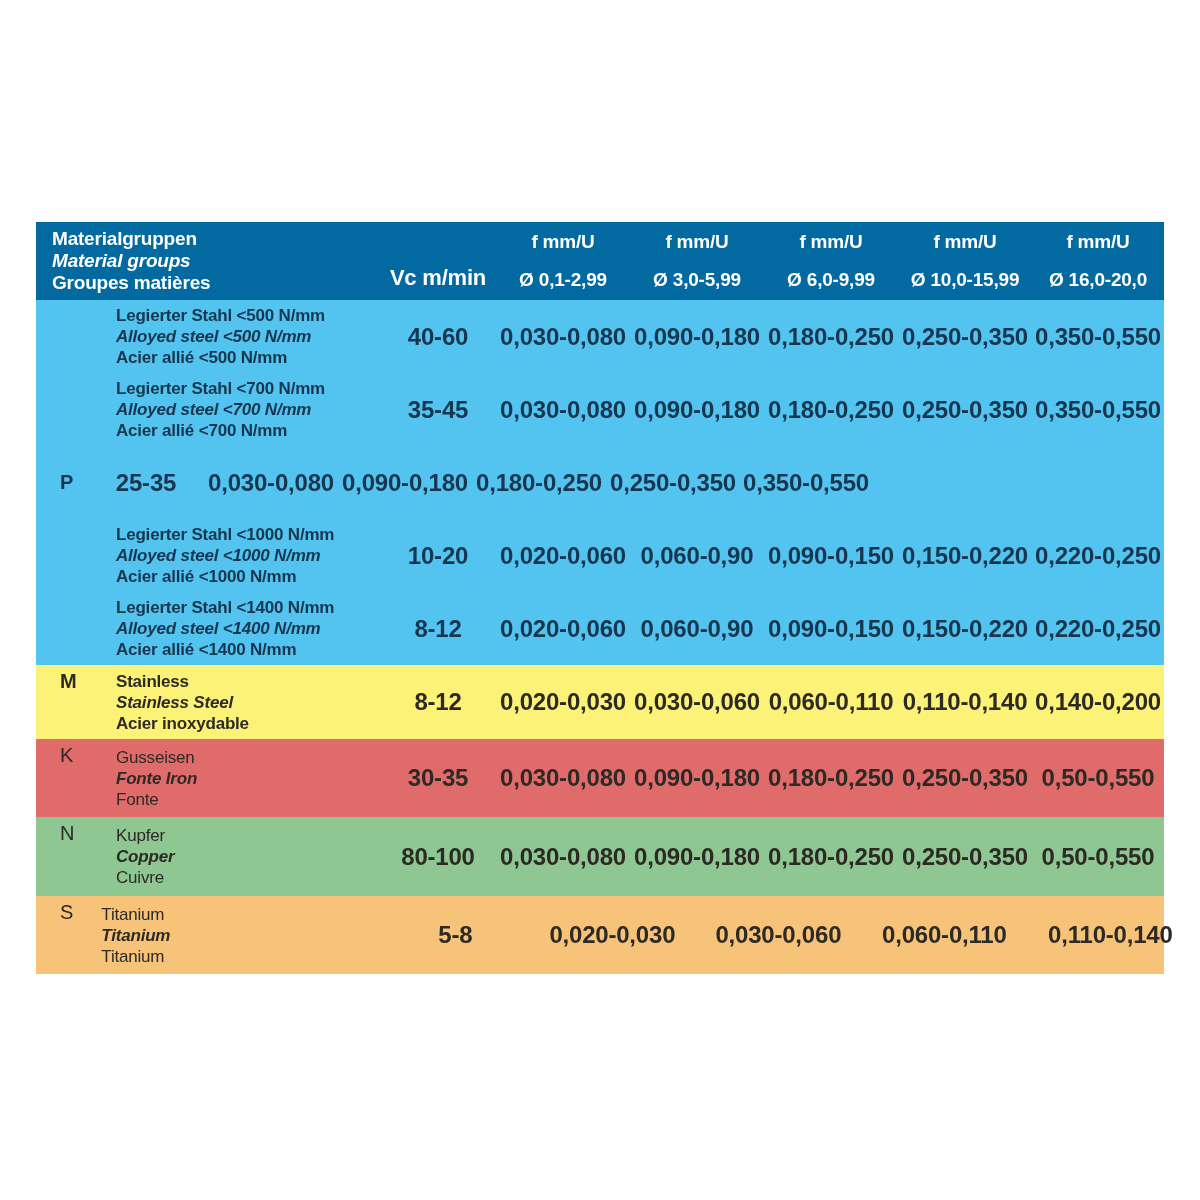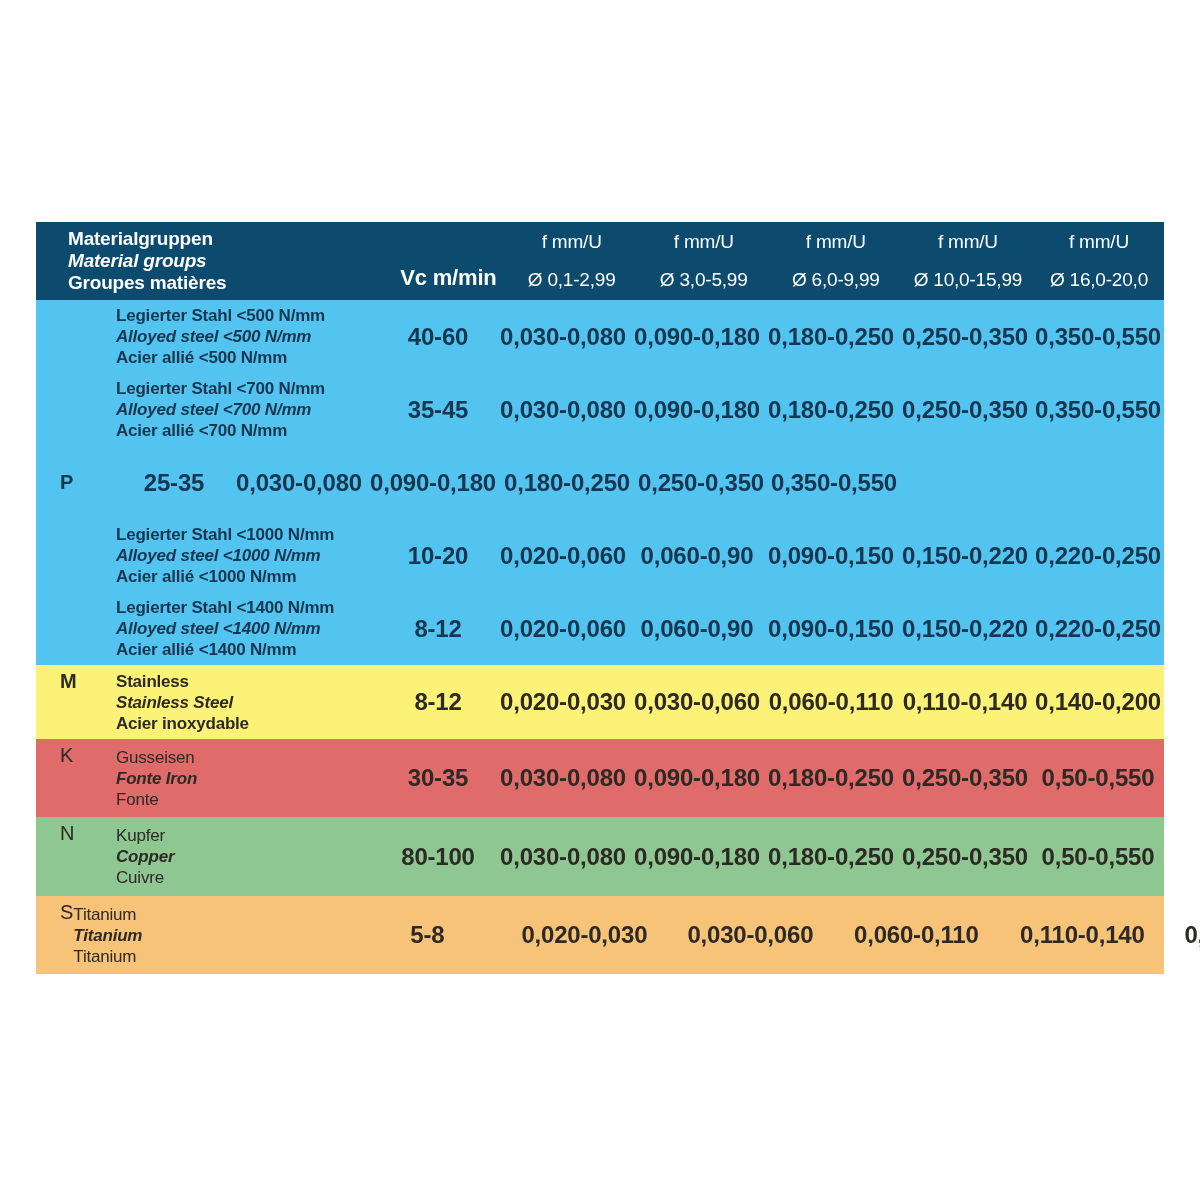--- a/index.html
+++ b/index.html
@@ -22,61 +22,61 @@
   .hdr-line.it { font-style: italic; }
   .hdr-vc {
     width: 116px; box-sizing: border-box;
     display: flex; align-items: flex-end; justify-content: center;
     padding-bottom: 9px; font-weight: bold; font-size: 22px; letter-spacing: -0.2px;
   }
   .hdr-f {
     width: 134px; box-sizing: border-box;
     display: flex; flex-direction: column; justify-content: space-between;
     padding: 9px 0; text-align: center;
-    font-weight: normal; font-size: 19px; letter-spacing: -0.2px;
+    font-weight: bold; font-size: 19px; letter-spacing: -0.2px;
   }
   .hdr-f:last-child { width: 132px; }
 
   
   .band { display: flex; }
   .letter-col {
     width: 80px; box-sizing: border-box; padding-left: 24px;
     display: flex; font-size: 20px; line-height: 21px;
   }
   .band-center .letter-col { align-items: center; }
   .band-top .letter-col { align-items: flex-start; padding-top: 6px; }
   .rows { flex: 1; display: flex; flex-direction: column; }
   .mat-row { display: flex; align-items: center; }
   .band-P .mat-row { height: 73px; }
   .band-M .mat-row { height: 74px; }
   .band-K .mat-row { height: 78px; }
   .band-N .mat-row { height: 79px; }
   .band-S .mat-row { height: 78px; gap: 32px; }
 
-  .labels { width: 264px; box-sizing: border-box; padding-right: 6px; }
+  .labels { width: 264px; box-sizing: border-box; padding-right: 6px; margin-left: 28px; }
   .lbl { font-size: 17px; line-height: 21px; letter-spacing: -0.2px; font-weight: normal; }
   .lbl.en { font-weight: bold; font-style: italic; }
   .bold-labels .lbl.de, .bold-labels .lbl.fr { font-weight: bold; }
   .bold-labels .letter-col { font-weight: bold; }
 
   .cell { text-align: center; font-weight: bold; font-size: 24px; letter-spacing: -0.2px; }
   .cell.vc { width: 116px; }
   .cell.f  { width: 134px; }
   .cell.f:last-child { width: 132px; }
 
   .band-P { color: #17364f; }
   .band-M, .band-K, .band-N, .band-S { color: #2d2a26; }
 </style>
 </head>
 <body>
 
 <div class="sheet">
   <div class="cut-table">
 
-    <div class="hdr" style="background: #0c4a6e; padding-left: 16px;">
+    <div class="hdr" style="background: #0369a1;">
       <div class="hdr-left">
         <div class="hdr-line">Materialgruppen</div>
         <div class="hdr-line it">Material groups</div>
         <div class="hdr-line">Groupes matières</div>
       </div>
       <div class="hdr-vc">Vc m/min</div>
       <div class="hdr-f">
         <div>f mm/U</div>
         <div>Ø 0,1-2,99</div>
       </div>

